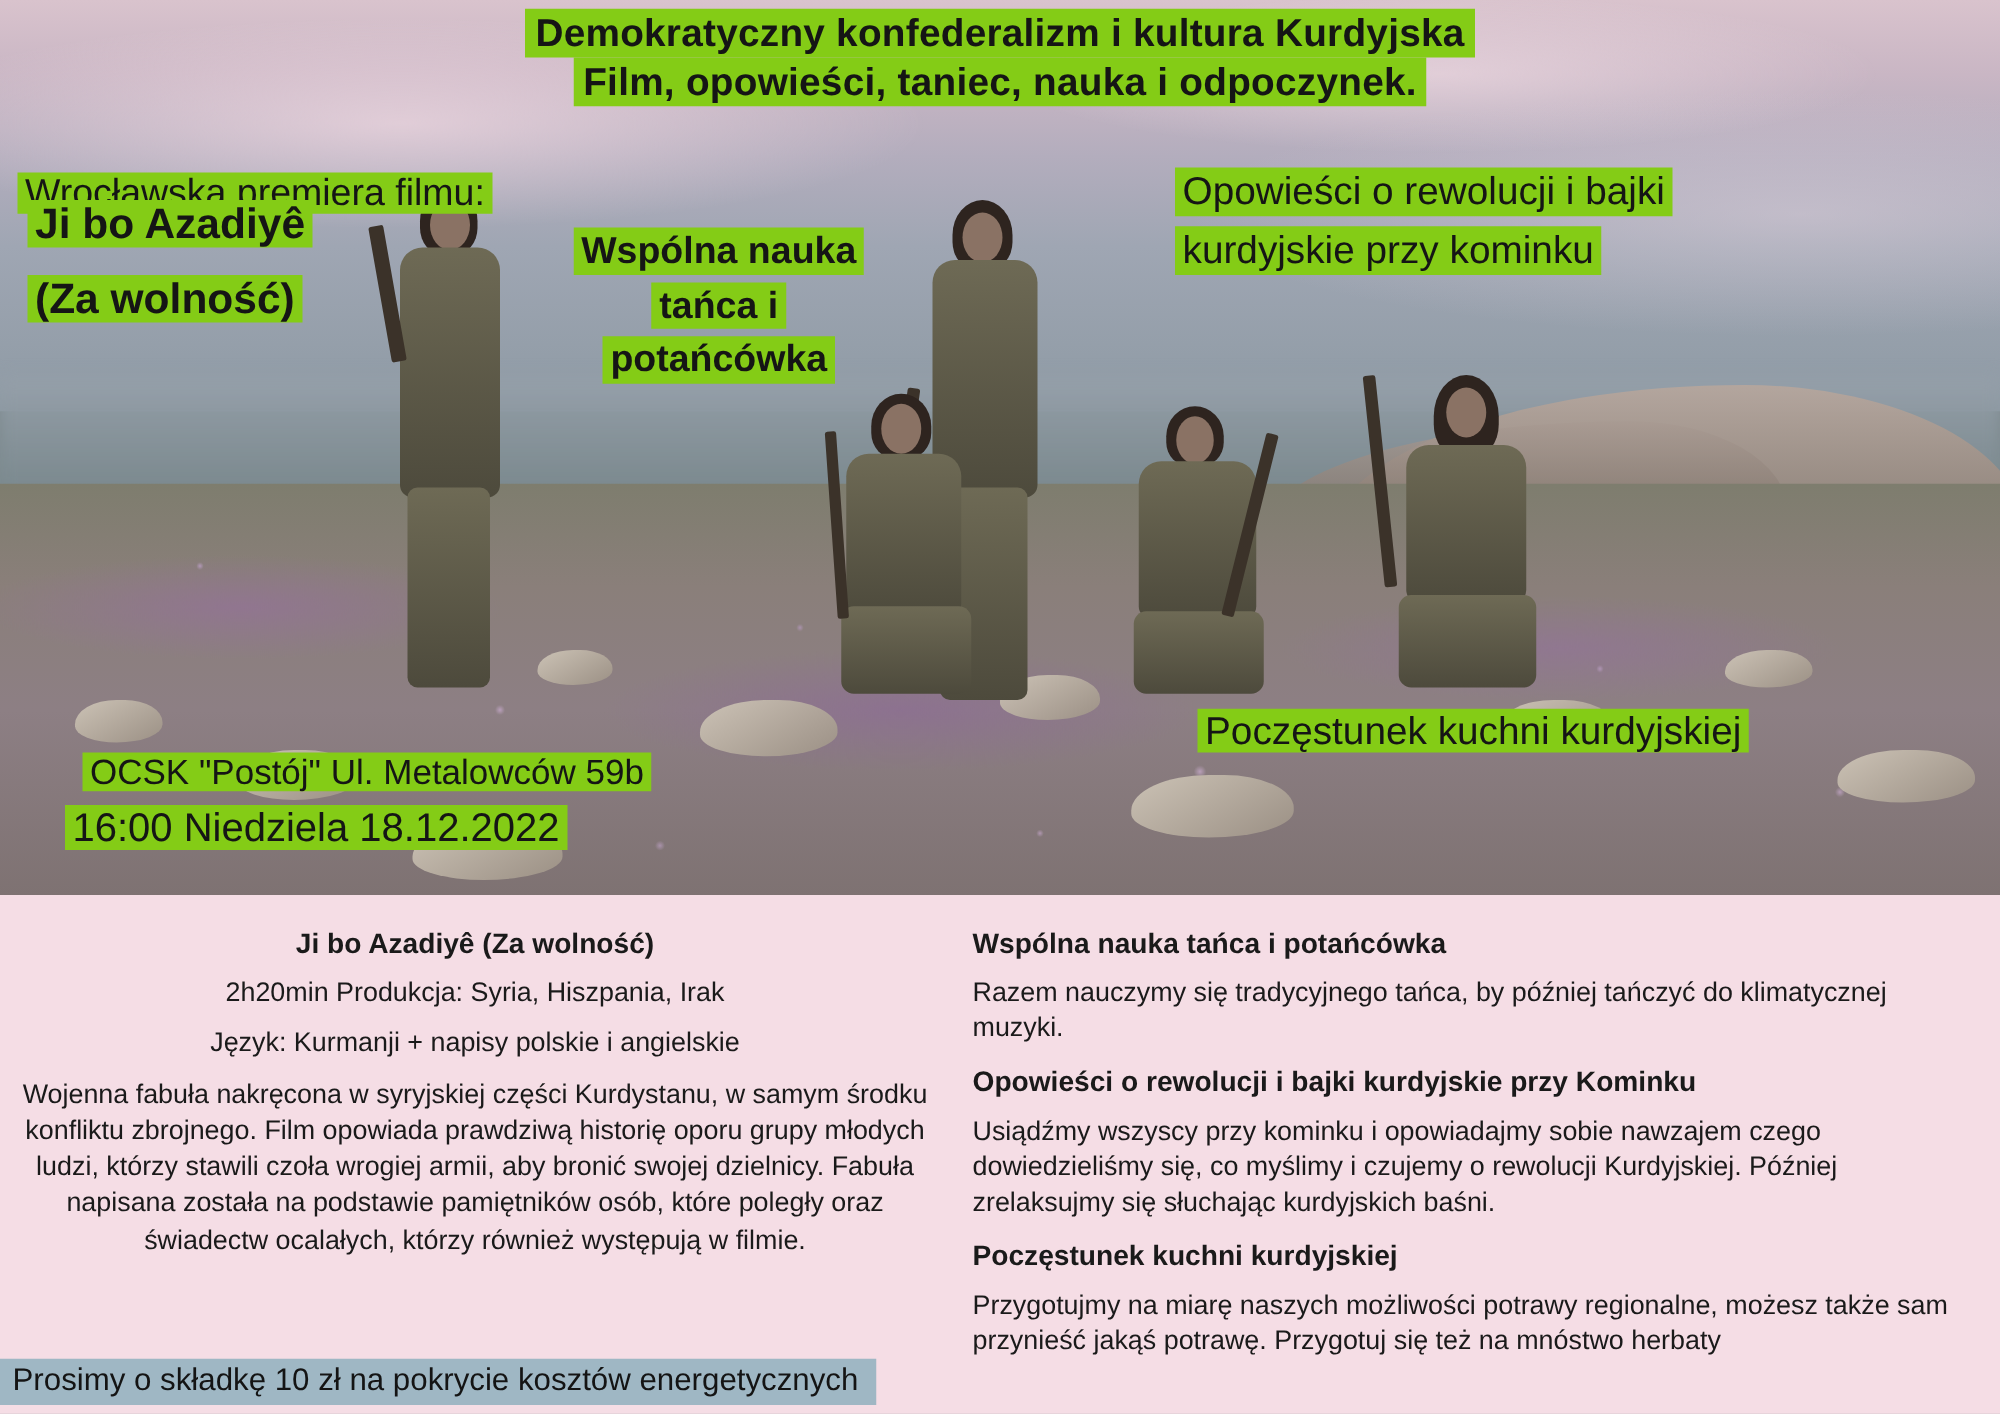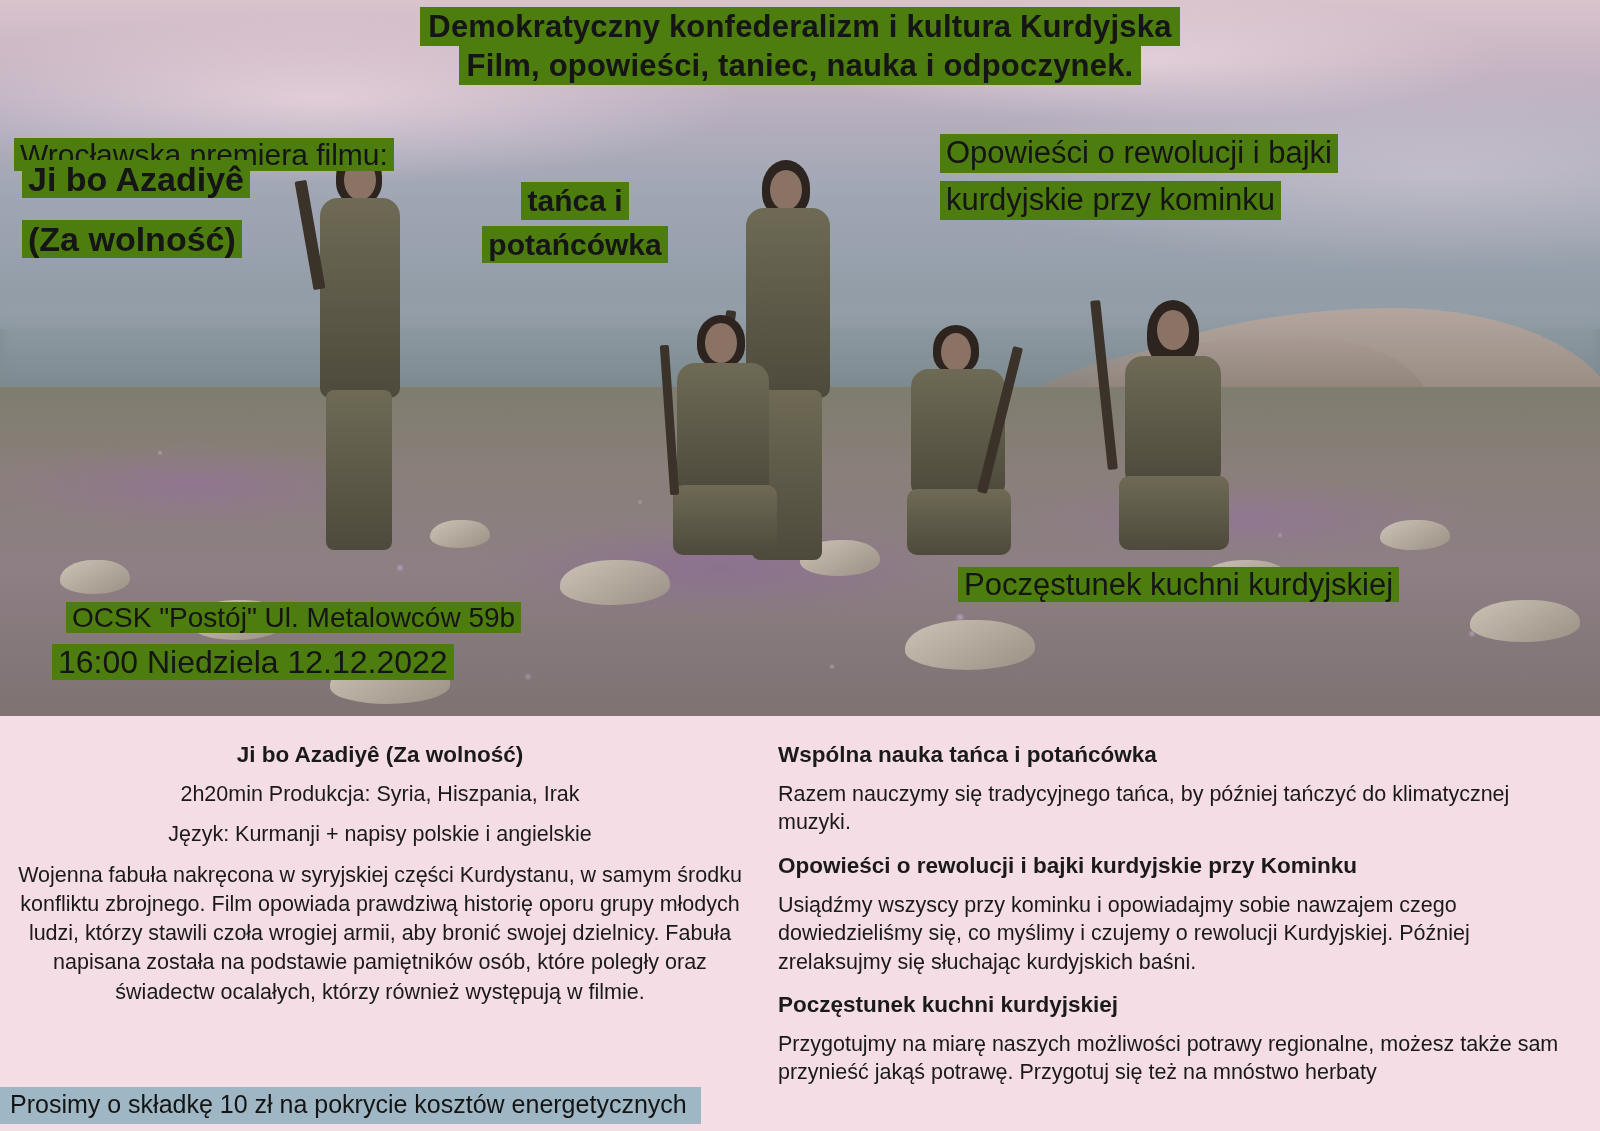--- a/index.html
+++ b/index.html
@@ -104,21 +104,21 @@
     border-radius: 50% 50% 40% 40%;
   }
   .fig-gun {
     position: absolute;
     background: #3b3229;
     border-radius: 2px;
   }
 
   
   .hl {
-    background: #4d7c0f;
+    background: #84cc16;
     color: #151515;
     padding: 0 6px;
     box-decoration-break: clone;
     text-align: center;
     -webkit-box-decoration-break: clone;
   }
   .ov { position: absolute; line-height: 1.25; }
 
   #title-block {
     top: 8px; left: 0; width: 1600px; text-align: center;
@@ -234,38 +234,39 @@
   </div>
 
   <div class="ov" id="film-title">
     <span class="hl">Ji bo Azadiyê</span>
   </div>
   <div class="ov" id="film-title-2">
     <span class="hl">(Za wolność)</span>
   </div>
 
   <div class="ov" id="dance-block">
+    <div><span class="hl">Wspólna nauka</span></div>
     <div><span class="hl">tańca i</span></div>
     <div><span class="hl">potańcówka</span></div>
   </div>
 
   <div class="ov" id="stories-block">
     <div><span class="hl">Opowieści o rewolucji i bajki</span></div>
     <div><span class="hl">kurdyjskie przy kominku</span></div>
   </div>
 
   <div class="ov" id="food-line">
     <span class="hl">Poczęstunek kuchni kurdyjskiej</span>
   </div>
 
   <div class="ov" id="venue-line">
     <span class="hl">OCSK "Postój" Ul. Metalowców 59b</span>
   </div>
   <div class="ov" id="time-line">
-    <span class="hl">16:00 Niedziela 12.12.2022</span>
+    <span class="hl">16:00 Niedziela 18.12.2022</span>
   </div>
 </div>
 
 <div class="bottom">
   <div class="col col-left">
     <h3>Ji bo Azadiyê (Za wolność)</h3>
     <p>2h20min Produkcja: Syria, Hiszpania, Irak</p>
     <p>Język: Kurmanji + napisy polskie i angielskie</p>
     <p class="lead">Wojenna fabuła nakręcona w syryjskiej części Kurdystanu, w samym środku konfliktu zbrojnego. Film opowiada prawdziwą historię oporu grupy młodych ludzi, którzy stawili czoła wrogiej armii, aby bronić swojej dzielnicy. Fabuła napisana została na podstawie pamiętników osób, które poległy oraz świadectw ocalałych, którzy również występują w filmie.</p>
   </div>

